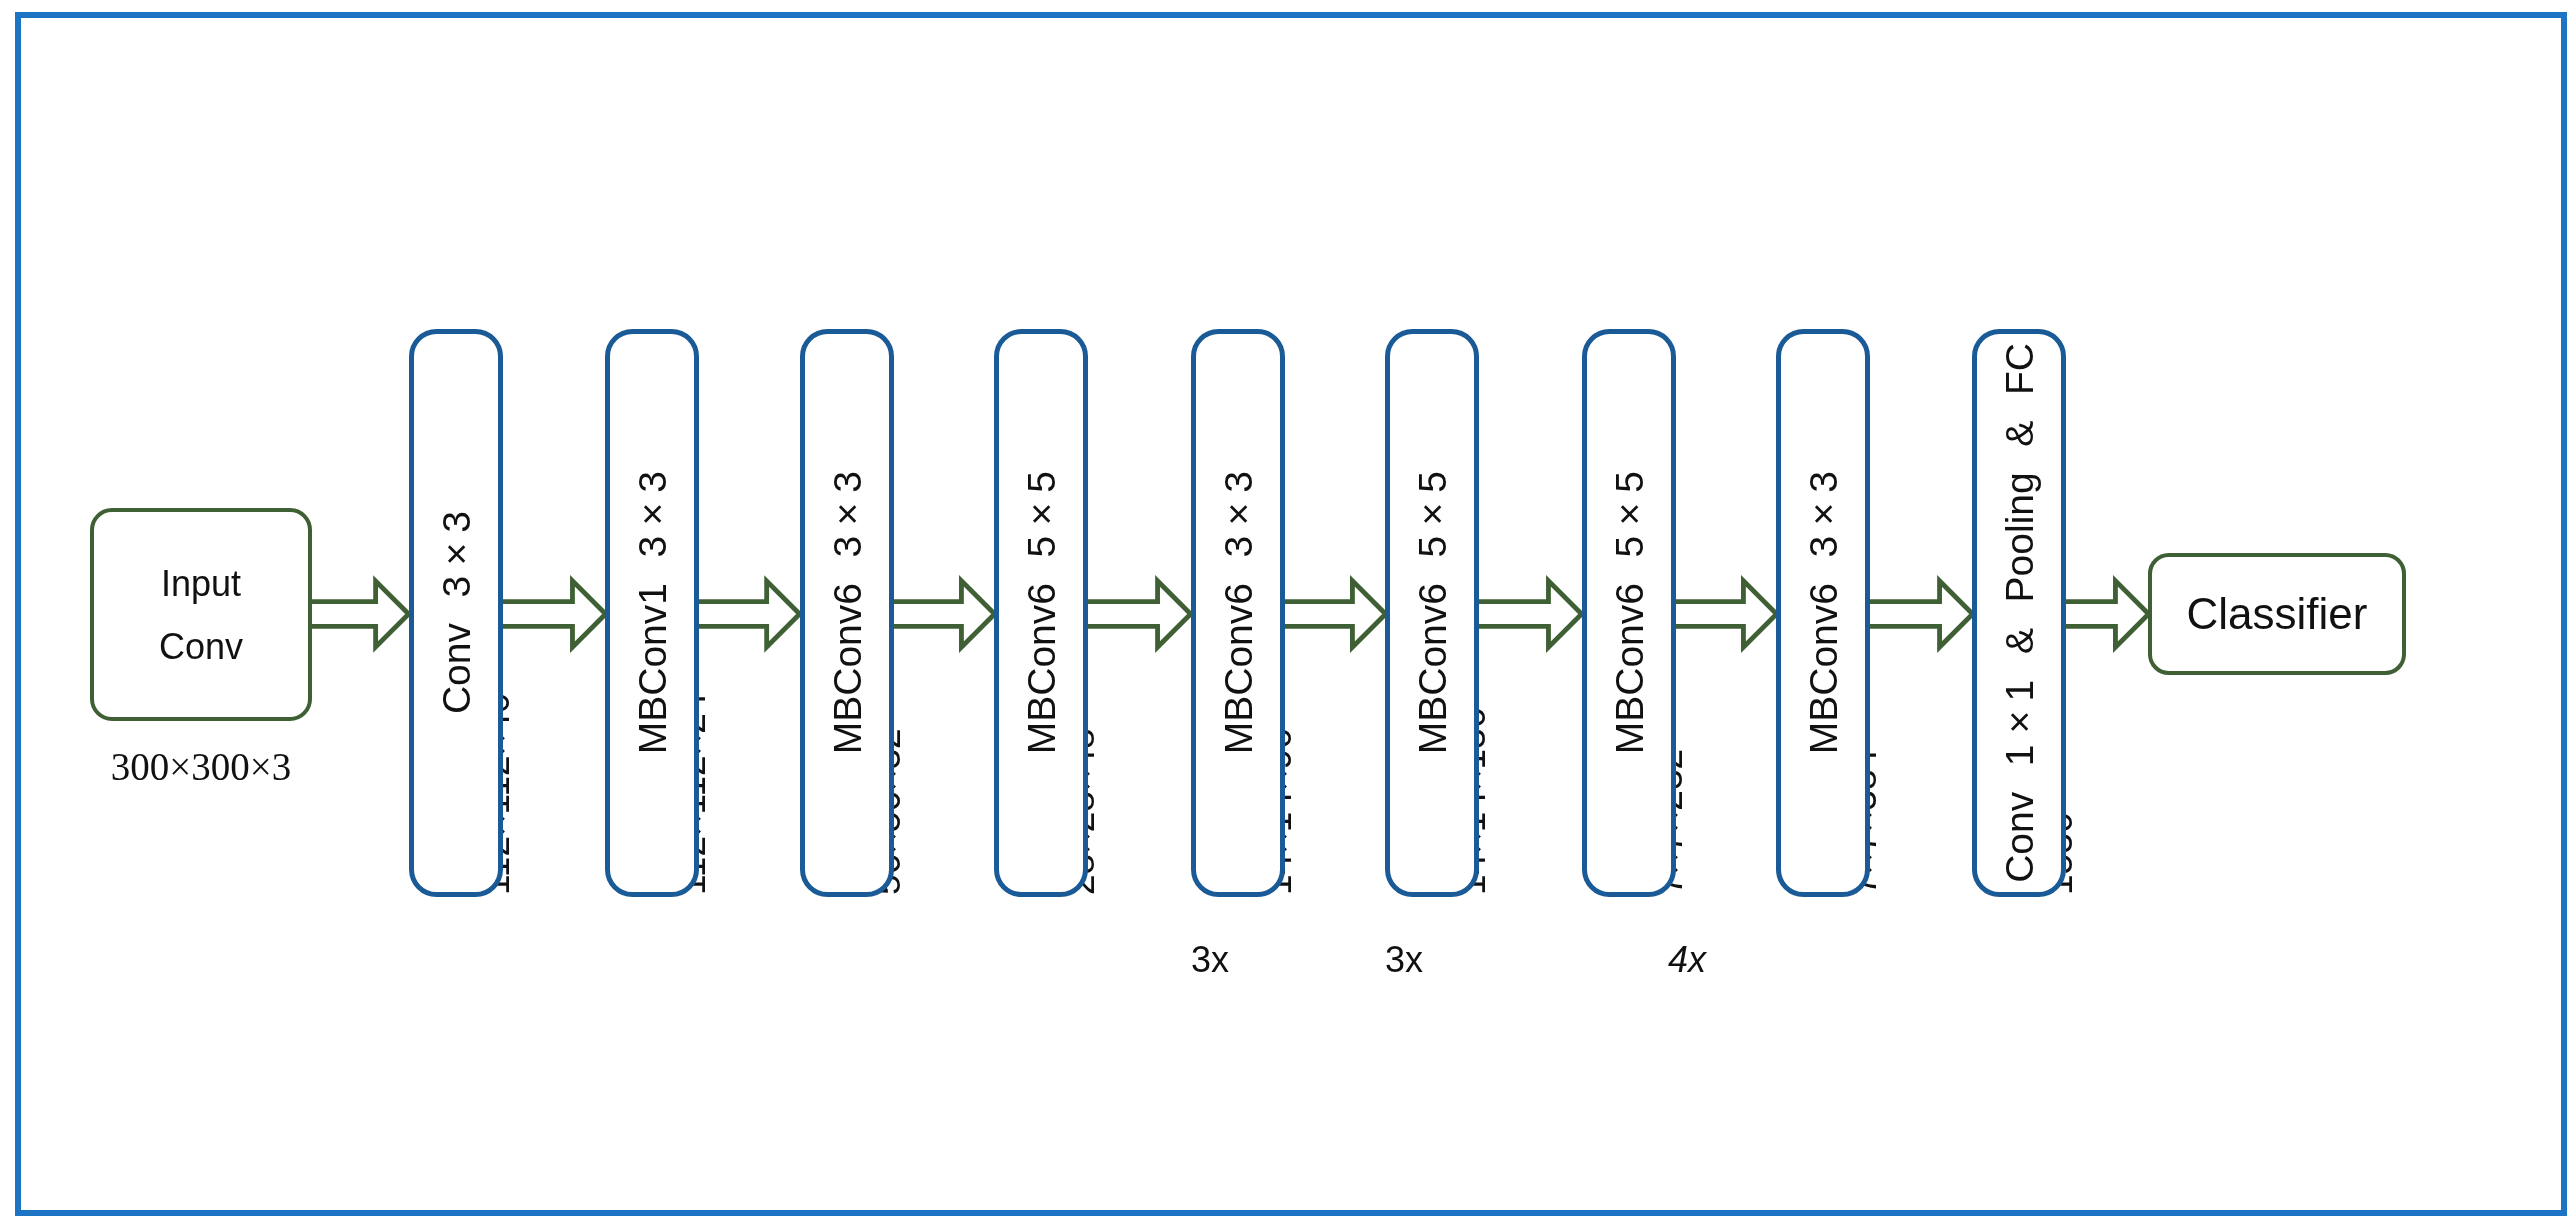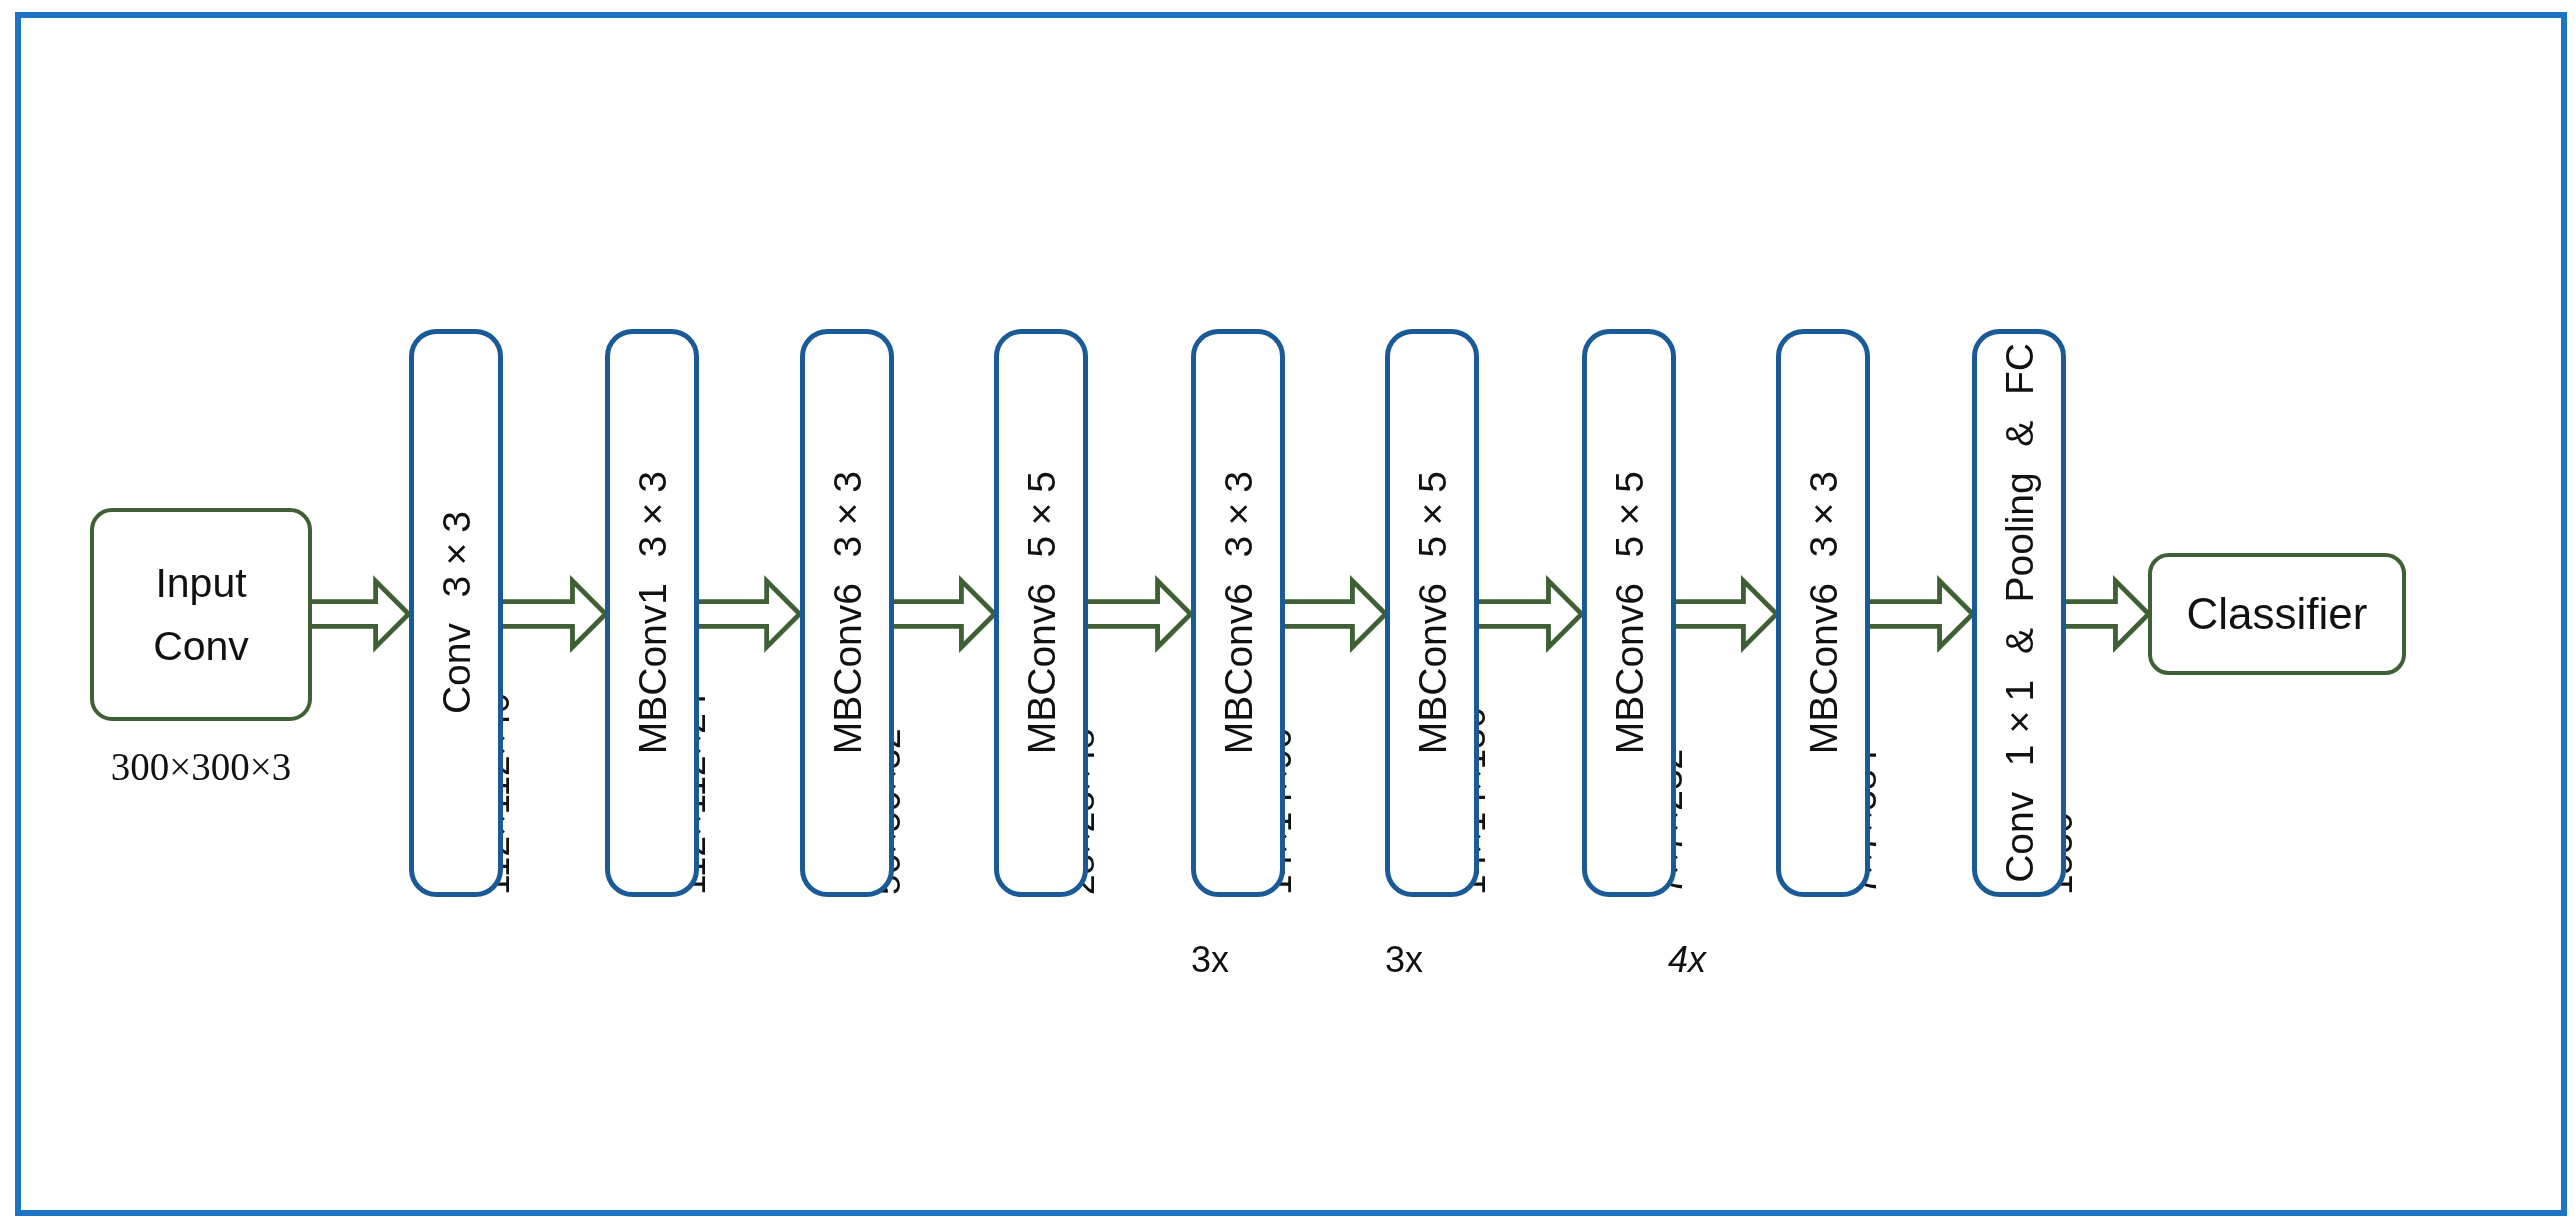--- a/index.html
+++ b/index.html
@@ -29,21 +29,21 @@
   }
   .repeat{
     position:absolute;top:939px;width:94px;text-align:left;
     font-size:36px;line-height:41px;color:#111111;
   }
   .gbox{
     position:absolute;box-sizing:border-box;background:#ffffff;
     border:4.8px solid #3f6034;border-radius:20.7px;
     display:flex;align-items:center;justify-content:center;z-index:3;
   }
-  .input-lines{display:block;text-align:center;font-size:41px;line-height:63px;color:#111111;}
+  .input-lines{display:block;text-align:center;font-size:36px;line-height:63px;color:#111111;}
   .input-lines span{display:block;}
   .caption{position:absolute;text-align:center;font-size:39px;line-height:43px;color:#111111;font-family:Liberation Serif, serif;}
   .classifier-label{font-size:44px;color:#111111;}
   .arrow-svg{position:absolute;overflow:visible;z-index:1;}
 </style>
 </head>
 <body>
 
 <div class="stage">
 

